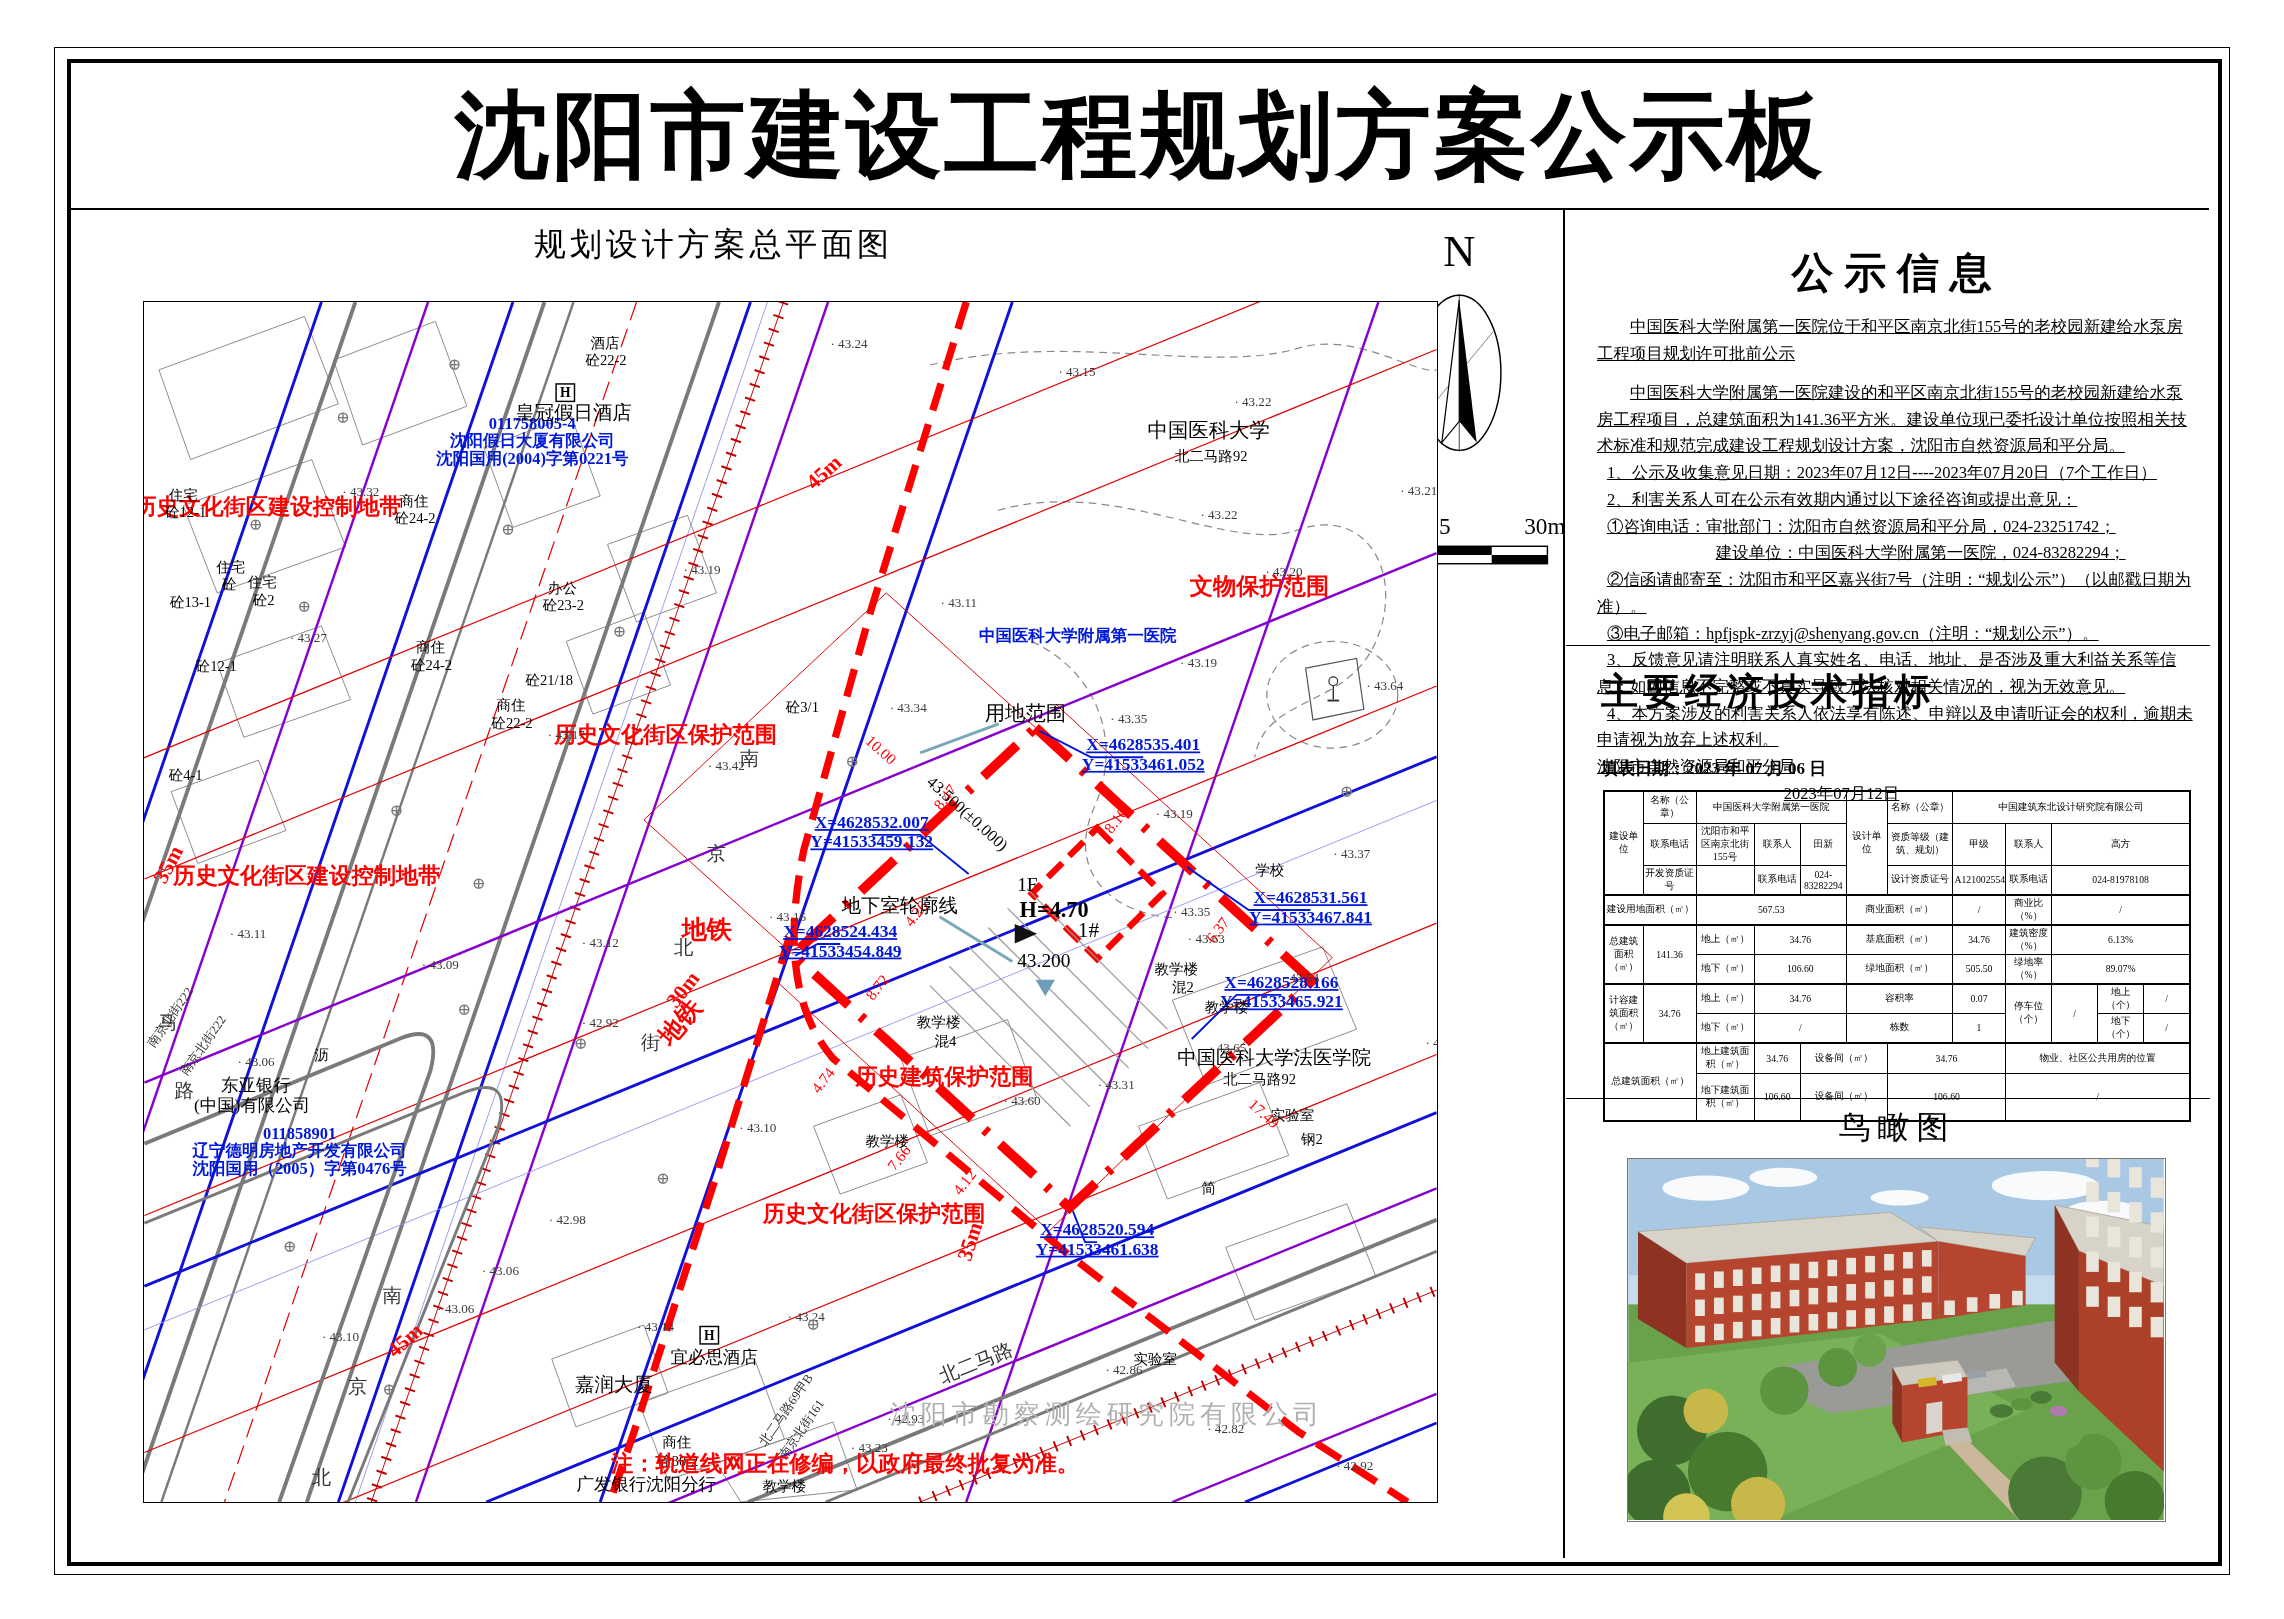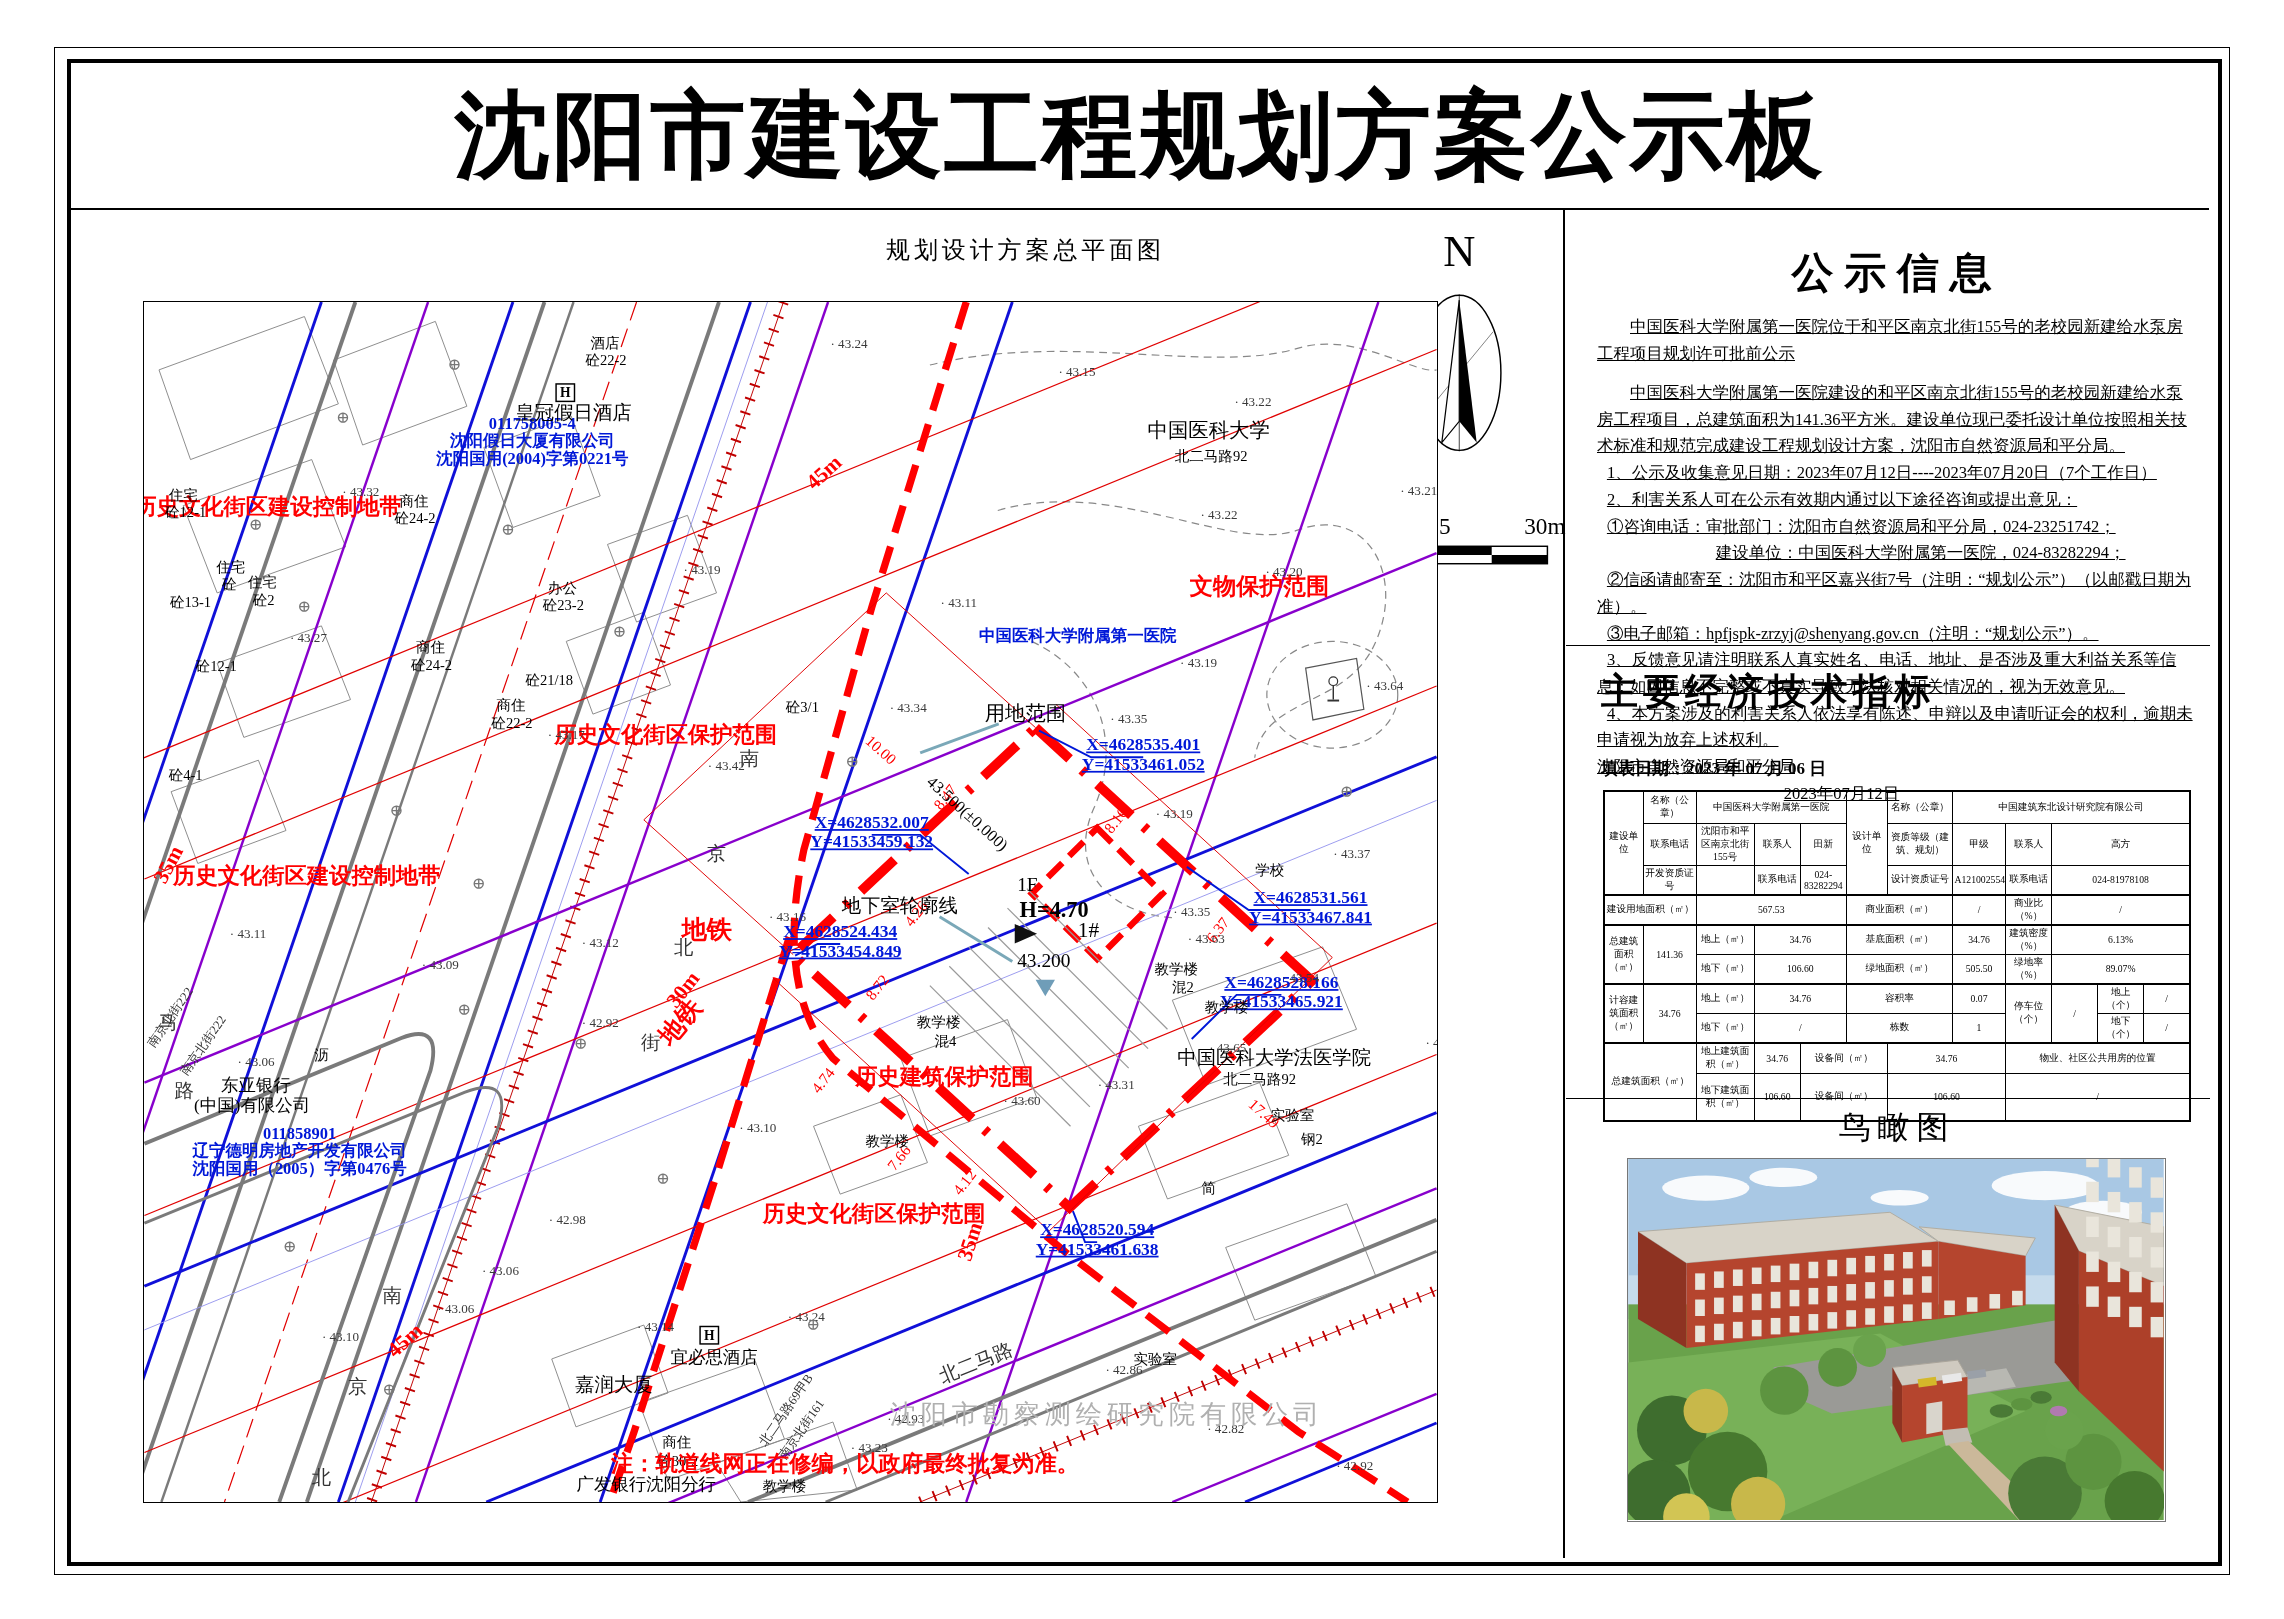--- a/index.html
+++ b/index.html
@@ -6,21 +6,21 @@
   #page{position:relative;width:2284px;height:1620px;background:#fff;overflow:hidden;
         font-family:"Liberation Serif","DejaVu Serif",serif;color:#000;}
   .abs{position:absolute;}
   #border-outer{left:54px;top:47px;width:2174px;height:1526px;border:1.9px solid #000;}
   #border-inner{left:67px;top:59px;width:2147px;height:1499px;border:4.4px solid #000;}
   #main-title{left:68px;top:73px;width:2144px;text-align:center;font-size:95px;font-weight:bold;letter-spacing:2.9px;white-space:nowrap;}
   #rule-under-title{left:71px;top:208px;width:2138px;height:0;border-top:2.4px solid #000;}
   #divider-v{left:1563px;top:209px;width:0;height:1349px;border-left:2.4px solid #000;}
   #divider-h1{left:1566px;top:645px;width:644px;border-top:1.9px solid #000;}
   #divider-h2{left:1566px;top:1098px;width:644px;border-top:1.9px solid #000;}
-  #map-title{left:534px;top:234px;width:631px;text-align:right;font-size:24px;letter-spacing:3.9px;}
+  #map-title{left:534px;top:223px;width:631px;text-align:left;font-size:32px;letter-spacing:3.9px;}
   #map-frame{left:143px;top:301px;width:1293px;height:1200px;border:1.9px solid #000;background:#fff;}
   #map-svg{width:1293px;height:1200px;display:block;}
   #deco-svg{left:1305px;top:213px;width:262px;height:373px;}
   
   #notice-title{left:1601px;top:245px;width:592px;text-align:center;font-size:42px;font-weight:bold;letter-spacing:10.7px;}
   #notice-body{left:1597px;top:314px;width:601px;font-size:16.5px;line-height:1.62;}
   #notice-body p{margin:0;text-decoration:underline;}
   .ind2{text-indent:2em;}
   .ind1{text-indent:0.6em;}
   .ind8{text-indent:7.2em;}

